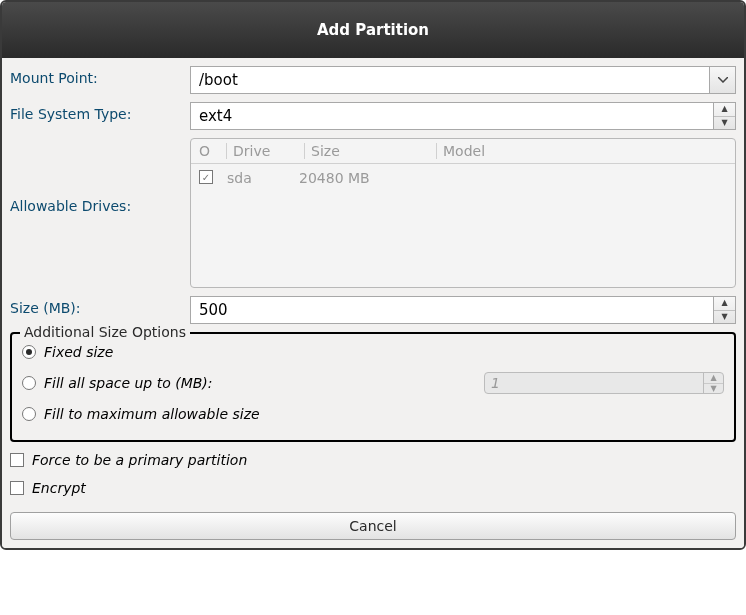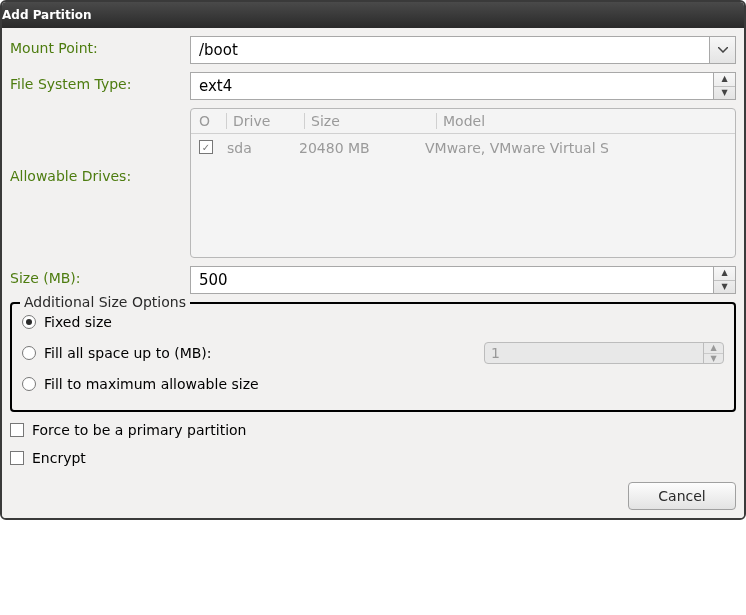--- a/index.html
+++ b/index.html
@@ -10,38 +10,38 @@
       width: 746px;
     }
     .window {
       border: 2px solid #3a3a3a;
       border-radius: 6px;
       overflow: hidden;
     }
     .titlebar {
       background: linear-gradient(to bottom, #4a4a4a 0%, #2a2a2a 100%);
       color: #fff;
-      text-align: left;
-      padding: 6px 0;
+      text-align: center;
+      padding: 19px 0;
       font-weight: bold;
-      font-size: 12px;
+      font-size: 15px;
     }
     .content {
       background: #f2f1f0;
       padding: 8px;
     }
     .form-row {
       display: flex;
       align-items: flex-start;
       margin-bottom: 8px;
     }
     .label-cell {
       width: 180px;
       padding-top: 4px;
-      color: #4d7c0f;
+      color: #0c4a6e;
     }
     .field-cell {
       flex: 1;
       display: flex;
       align-items: stretch;
     }
     .combo {
       flex: 1;
       display: flex;
       background: #fff;
@@ -130,20 +130,21 @@
       left: 8px;
       background: #f2f1f0;
       padding: 0 4px;
       font-size: 14px;
       color: #2a2a2a;
     }
     .radio-line, .check-line {
       display: flex;
       align-items: center;
       margin-bottom: 12px;
+      font-style: italic;
     }
     .radio-line:last-child { margin-bottom: 10px; }
     .radio-outer {
       width: 14px; height: 14px;
       border: 1px solid #777;
       border-radius: 50%;
       background: #fff;
       margin-right: 8px;
       display: flex; align-items: center; justify-content: center;
     }
@@ -177,20 +178,21 @@
     .disabled-spinbox .sphalf {
       flex:1; display:flex; align-items:center; justify-content:center; font-size:8px;
     }
     .disabled-spinbox .sphalf + .sphalf { border-top:1px solid #cacaca; }
     .bottom-checks { margin-top: 10px; text-align: center; }
     .button-bar {
       display: flex;
       justify-content: flex-end;
       gap: 8px;
       margin-top: 16px;
+      flex-direction: column;
     }
     .btn {
       min-width: 108px;
       padding: 5px 0;
       text-align: center;
       border: 1px solid #a0a0a0;
       border-radius: 4px;
       background: linear-gradient(to bottom, #fdfdfd, #e3e3e3);
       font-size: 14px;
       color: #2a2a2a;
@@ -239,21 +241,20 @@
             <div class="col-drive col-sep">Drive</div>
             <div class="col-size col-sep">Size</div>
             <div class="col-model">Model</div>
           </div>
           <div class="drive-row">
             <div class="col-check">
                 <span class="checkbox-box">✓</span>
               </div>
             <div class="col-drive">sda</div>
             <div class="col-size">20480 MB</div>
-            <div class="col-model">VMware, VMware Virtual S</div>
           </div>
         </div>
       </div>
     </div>
 
     <div class="form-row">
       <div class="label-cell">Size (MB):</div>
       <div class="field-cell">
         <div class="combo">
           <input class="combo-input" value="500" style="">

